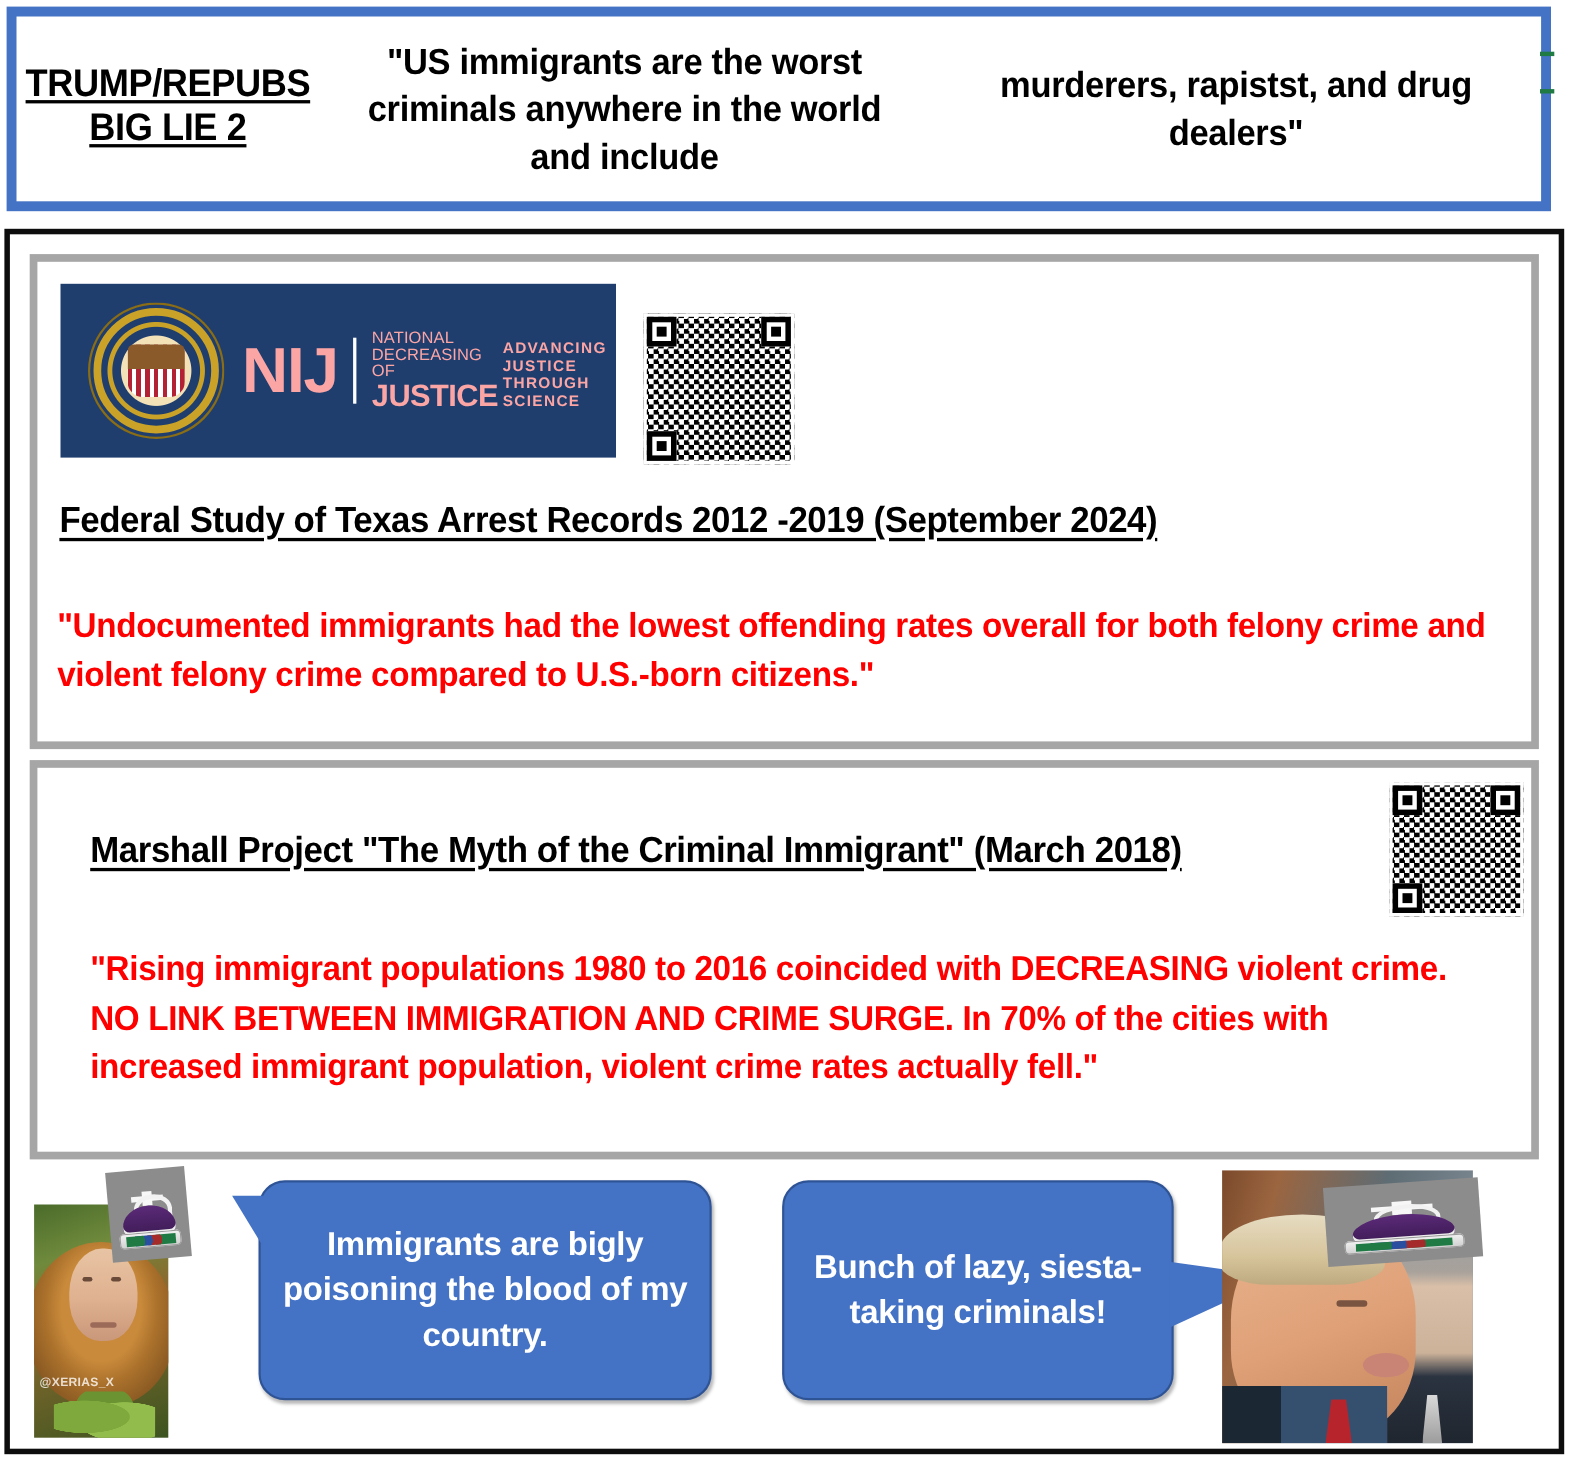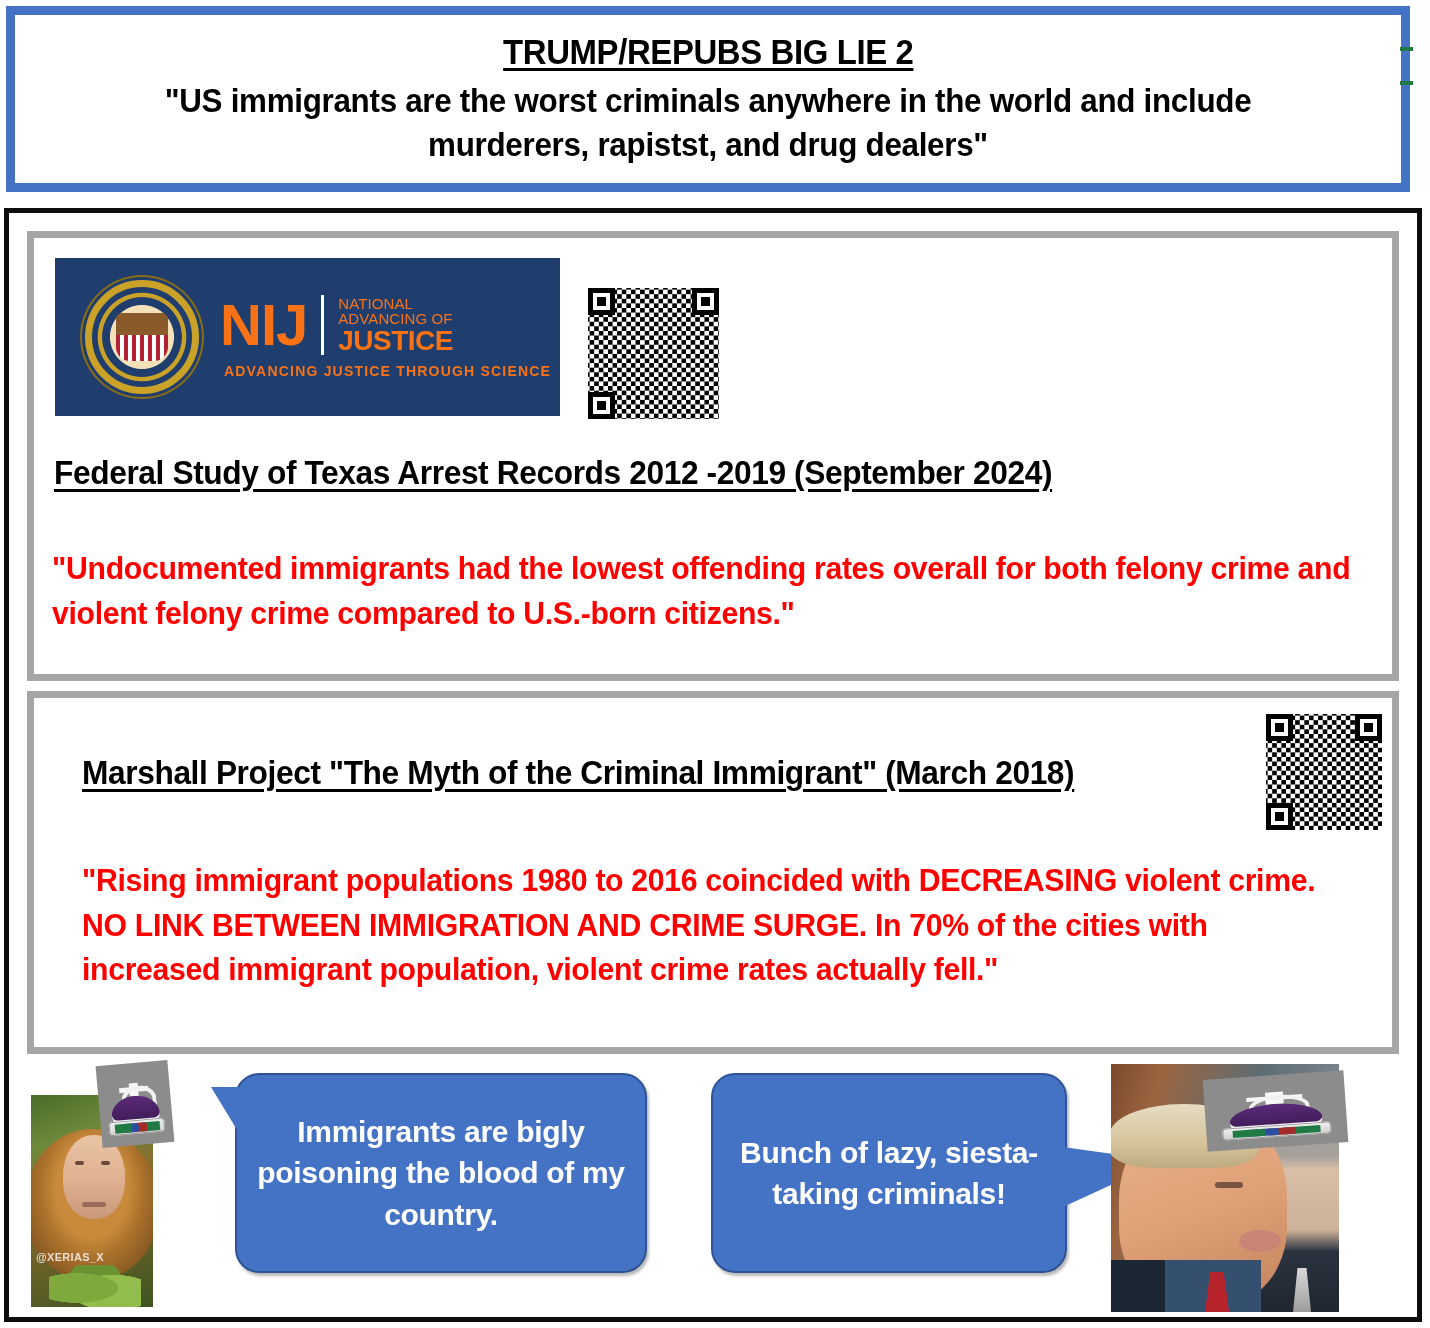--- a/index.html
+++ b/index.html
@@ -19,21 +19,21 @@
   .claim-box {
     position: absolute;
     left: 6px;
     top: 6px;
     width: 1404px;
     height: 186px;
     border: 9px solid #4472C4;
     background: #ffffff;
     box-sizing: border-box;
     display: flex;
-    flex-direction: column;
+    flex-direction: row;
     align-items: center;
     justify-content: center;
   }
   .claim-title {
     font-size: 35px;
     font-weight: bold;
     color: #000000;
     text-decoration: underline;
     text-underline-offset: 4px;
     letter-spacing: -0.4px;
@@ -139,23 +139,23 @@
     border-radius: 6px 6px 14px 14px;
   }
   .seal-ring-text {
     position: absolute;
     inset: 0;
     border-radius: 50%;
     box-shadow: inset 0 0 0 2px #8a6d14;
   }
   .nij-text {
     margin-left: 16px;
-    color: #f97316;
+    color: #fca5a5;
     display: flex;
-    flex-direction: column;
+    flex-direction: row;
     justify-content: center;
   }
   .nij-row {
     display: flex;
     align-items: center;
   }
   .nij-abbr {
     font-size: 58px;
     font-weight: bold;
     letter-spacing: -1px;
@@ -596,21 +596,21 @@
     <div class="nij-logo">
       <div class="doj-seal">
         <div class="seal-ring-text"></div>
       </div>
       <div class="nij-text">
         <div class="nij-row">
           <div class="nij-abbr">NIJ</div>
           <div class="nij-divider"></div>
           <div class="nij-fullname">
             <div class="nij-small">NATIONAL</div>
-            <div class="nij-small">ADVANCING OF</div>
+            <div class="nij-small">DECREASING OF</div>
             <div class="nij-justice">JUSTICE</div>
           </div>
         </div>
         <div class="nij-tagline">ADVANCING JUSTICE THROUGH SCIENCE</div>
       </div>
     </div>
 
     <div class="qr qr-nij">
       <div class="quiet-t"></div>
         <div class="quiet-b"></div>

